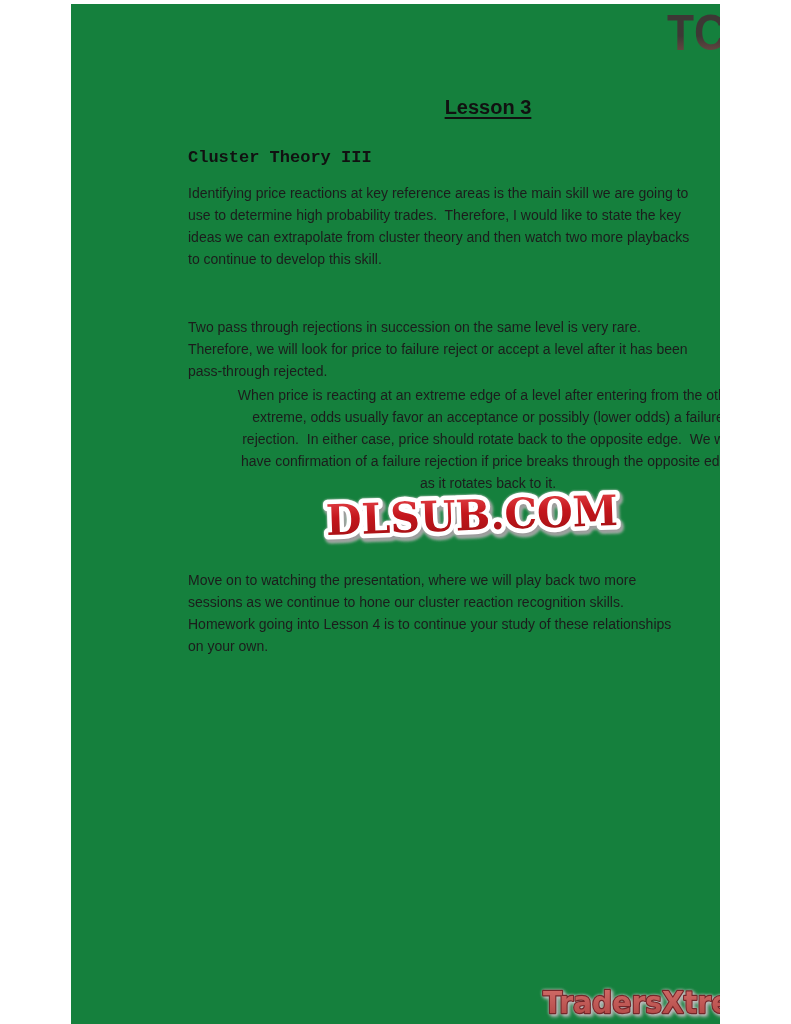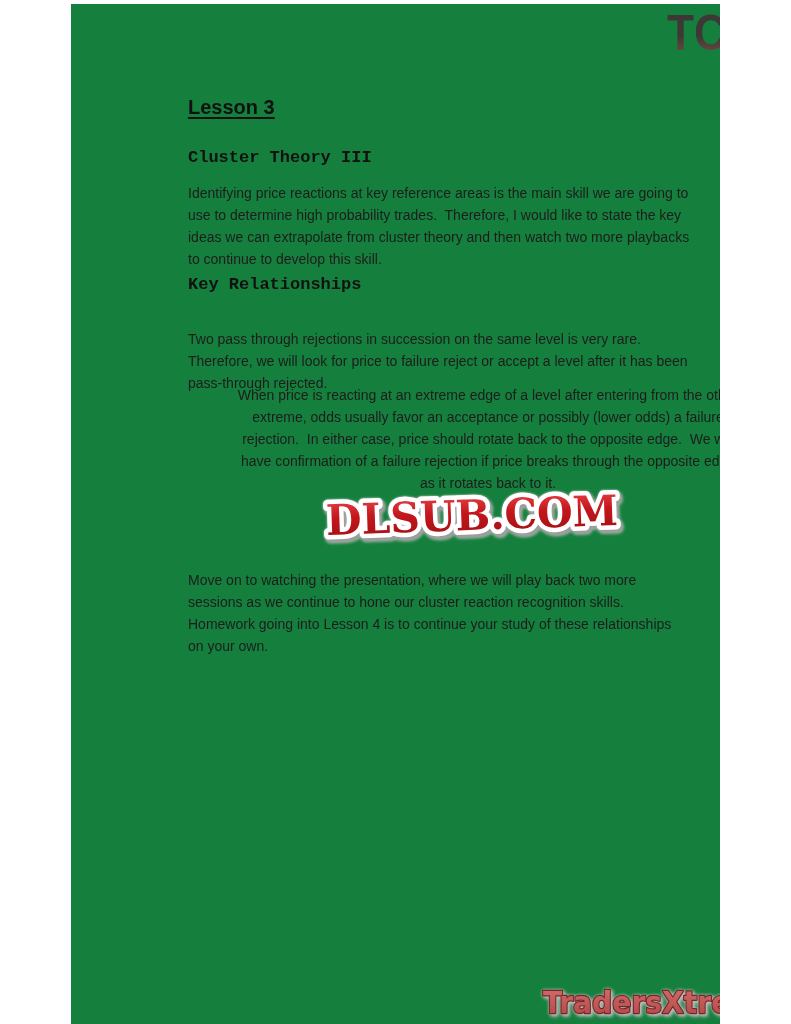--- a/index.html
+++ b/index.html
@@ -42,34 +42,35 @@
     stroke-linejoin:round;
   }
   
   .doc-block{position:absolute;left:117px;width:600px;}
   .h1{
     font-size:20px;line-height:24px;font-weight:bold;color:#111;
     text-decoration:underline;
     text-decoration-thickness:2px;
     text-underline-offset:3px;
     margin:0;
+    text-align:center;
   }
   .h2{font-size:17px;line-height:21px;font-weight:bold;color:#111;margin:0;font-family:Liberation Mono, monospace;}
   .para{
     font-size:14px;
     line-height:22px;
     margin:0;
     white-space:pre;
     color:#1c1c1c;
   }
   .pos-title{top:91px;}
   .pos-subtitle{top:143px;}
   .pos-p1{top:178px;}
   .pos-h2{top:270px;}
-  .pos-p2{top:324px;}
+  .pos-p2{top:312px;}
   .pos-p3{top:380px;text-align:center;}
   .pos-p4{top:487px;}
   .pos-p5{top:565px;}
 </style>
 </head>
 <body>
 
 <div class="page">
 
   <svg class="wm-tc4s" width="200" height="58" viewBox="0 0 200 58" aria-hidden="true">
@@ -85,21 +86,20 @@
 
   <h1 class="doc-block h1 pos-title">Lesson 3</h1>
 
   <h2 class="doc-block h2 pos-subtitle">Cluster Theory III</h2>
 
   <p class="doc-block para pos-p1">Identifying price reactions at key reference areas is the main skill we are going to
 use to determine high probability trades.  Therefore, I would like to state the key
 ideas we can extrapolate from cluster theory and then watch two more playbacks
 to continue to develop this skill.</p>
 
-  <h2 class="doc-block h2 pos-h2">Key Relationships</h2>
 
   <p class="doc-block para pos-p2">Two pass through rejections in succession on the same level is very rare.
 Therefore, we will look for price to failure reject or accept a level after it has been
 pass-through rejected.</p>
 
   <p class="doc-block para pos-p3">When price is reacting at an extreme edge of a level after entering from the other
 extreme, odds usually favor an acceptance or possibly (lower odds) a failure
 rejection.  In either case, price should rotate back to the opposite edge.  We will
 have confirmation of a failure rejection if price breaks through the opposite edge
 as it rotates back to it.</p>

